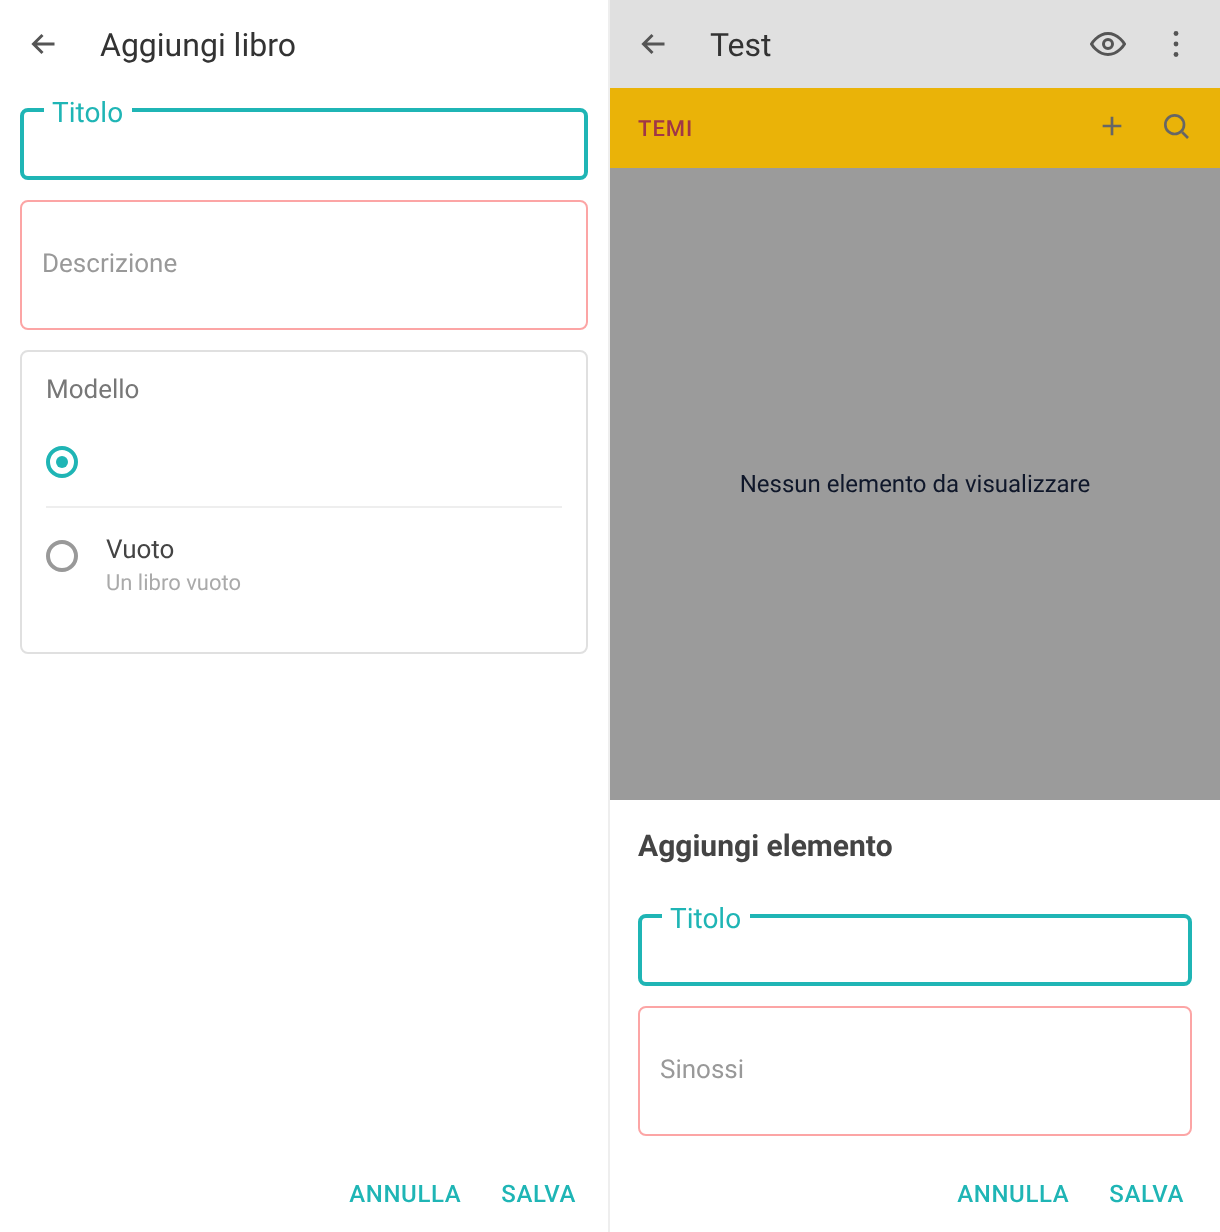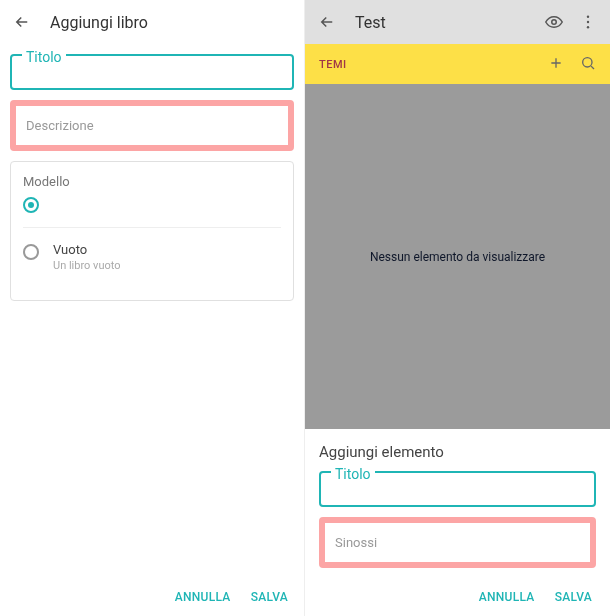--- a/index.html
+++ b/index.html
@@ -26,44 +26,44 @@
     }
     .panel-right .appbar { background: #e0e0e0; }
     .appbar-title { font-size: 16px; color: #333; flex: 1; }
     .appbar-icons { display: flex; gap: 14px; align-items: center; }
     .icon-btn { width: 20px; height: 20px; display: flex; align-items: center; justify-content: center; cursor: pointer; color: #555; }
     .icon-btn svg { width: 18px; height: 18px; }
 
     .content { padding: 10px; flex: 1; display: flex; flex-direction: column; gap: 10px; }
 
     .field {
-      border: 6px solid #fca5a5;
+      border: 1px solid #fca5a5;
       border-radius: 4px;
       position: relative;
-      padding: 12px 10px;
+      padding: 24px 10px;
       background: #fff;
     }
     .field.focused { border: 2px solid #1fb5b5; padding: 16px 10px; }
     .field-label {
       position: absolute;
       top: -7px; left: 10px;
       background: #fff;
       padding: 0 4px;
       font-size: 14px;
       color: #1fb5b5;
     }
     .field-placeholder { color: #999; font-size: 13px; }
 
     .card {
       border: 1px solid #e0e0e0;
       border-radius: 4px;
       background: #fff;
       padding: 12px;
     }
-    .card-title { color: #777; font-size: 13px; }
+    .card-title { color: #777; font-size: 13px; margin-bottom: 12px; }
     .radio-row { display: flex; gap: 14px; padding: 6px 0 14px 0; align-items: flex-start; }
     .radio-row + .radio-row { border-top: 1px solid #eee; padding-top: 14px; }
     .radio {
       width: 16px; height: 16px; border-radius: 50%;
       border: 2px solid #999; flex-shrink: 0; margin-top: 2px;
       position: relative;
     }
     .radio.selected { border-color: #1fb5b5; }
     .radio.selected::after {
       content: ""; position: absolute; inset: 3px;
@@ -79,21 +79,21 @@
       gap: 20px;
       padding: 12px 16px;
       font-size: 12px;
       font-weight: 500;
       letter-spacing: 0.3px;
       background: #fff;
     }
     .footer span { color: #1fb5b5; cursor: pointer; text-align: right; }
 
     .themes-bar {
-      background: #fde047;
+      background: #eab308;
       height: 40px;
       display: flex; align-items: center;
       padding: 0 14px;
       color: #a03747;
       font-size: 11px;
       font-weight: 500;
       letter-spacing: 0.5px;
     }
     .themes-bar .spacer { flex: 1; }
     .themes-bar .ticon { color: #666; margin-left: 16px; cursor: pointer; }
@@ -109,21 +109,21 @@
       background: #9b9b9b;
     }
 
     .bottom-sheet {
       background: #fff;
       padding: 14px 14px 0 14px;
       display: flex;
       flex-direction: column;
       gap: 10px;
     }
-    .sheet-title { font-size: 15px; color: #444; margin-bottom: 0; }
+    .sheet-title { font-size: 15px; color: #444; margin-bottom: 15px; font-weight: bold; }
   </style>
 </head>
 <body>
 
 <div class="panel panel-left">
   <div class="appbar">
     <div class="icon-btn">
       <svg viewBox="0 0 24 24" fill="none" stroke="currentColor" stroke-width="2">
           <path d="M19 12H5M11 18l-6-6 6-6"></path>
         </svg>

